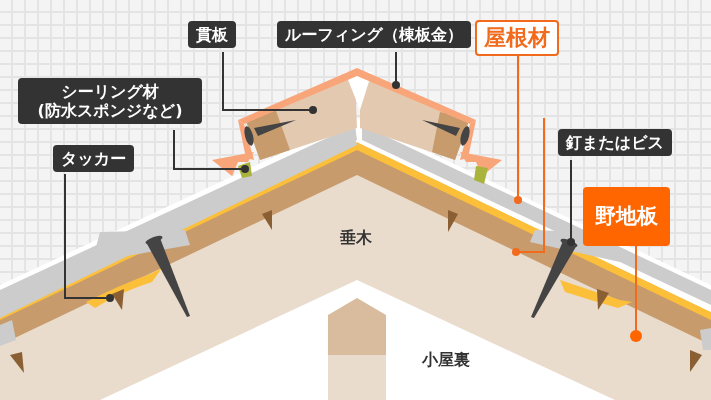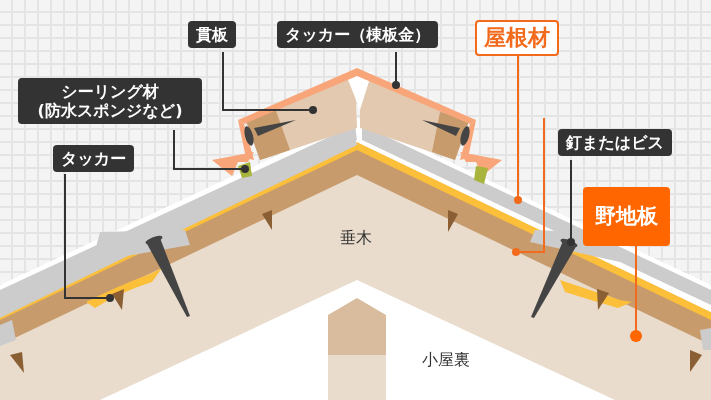--- a/index.html
+++ b/index.html
@@ -12,21 +12,21 @@
     background-size: 13px 13px;
     background-position: -2px -2px;
     font-family: "DejaVu Sans", "Liberation Sans", sans-serif;
   }
   svg.art { position: absolute; left: 0; top: 0; }
   .label { position: absolute; box-sizing: border-box; border-radius: 4px;
     font-weight: bold; text-align: center; line-height: 1.2; white-space: nowrap; }
   .label.dark { background: #333333; color: #ffffff; font-size: 16px; padding: 4px 8px; }
   .label.outline { background: #ffffff; color: #f26a1b; border: 2px solid #f26a1b; font-size: 22px; padding: 3px 7px; }
   .label.solid { background: #ff6600; color: #ffffff; font-size: 21px; padding: 17px 12px; }
-  .area-text { position: absolute; font-weight: normal; color: #333333; font-size: 16px; }
+  .area-text { position: absolute; font-weight: bold; color: #333333; font-size: 16px; }
 </style>
 </head>
 <body>
 
 <div class="stage">
 
   <svg class="art" width="711" height="400" viewBox="0 0 711 400">
 
     <polygon points="0,400 357,230 711,400" fill="#ffffff"></polygon>
 
@@ -115,21 +115,21 @@
       <polyline points="636,232 636,336"></polyline>
     </g>
     <g fill="#f26a1b">
       <circle cx="518" cy="200" r="4"></circle>
       <circle cx="516" cy="252" r="4"></circle>
       <circle cx="636" cy="336" r="6" fill="#ff6600"></circle>
     </g>
   </svg>
 
   <div class="label dark" style="left:188px; top:21px;">貫板</div>
-  <div class="label dark" style="left:277px; top:21px;">タッカー（棟板金）</div>
+  <div class="label dark" style="left:277px; top:21px;">ルーフィング（棟板金）</div>
   <div class="label dark" style="left:18px; top:78px; width:184px;">
     <div>シーリング材</div>
     <div>(防水スポンジなど)</div>
   </div>
   <div class="label dark" style="left:17px; top:145px;margin-left:36px;">タッカー</div>
   <div class="label outline" style="left:475px; top:20px;">屋根材</div>
   <div class="label dark" style="left:558px; top:129px;">釘またはビス</div>
   <div class="label solid" style="left:583px; top:187px;">野地板</div>
 
   <div class="area-text" style="left:340px; top:228px;">垂木</div>

